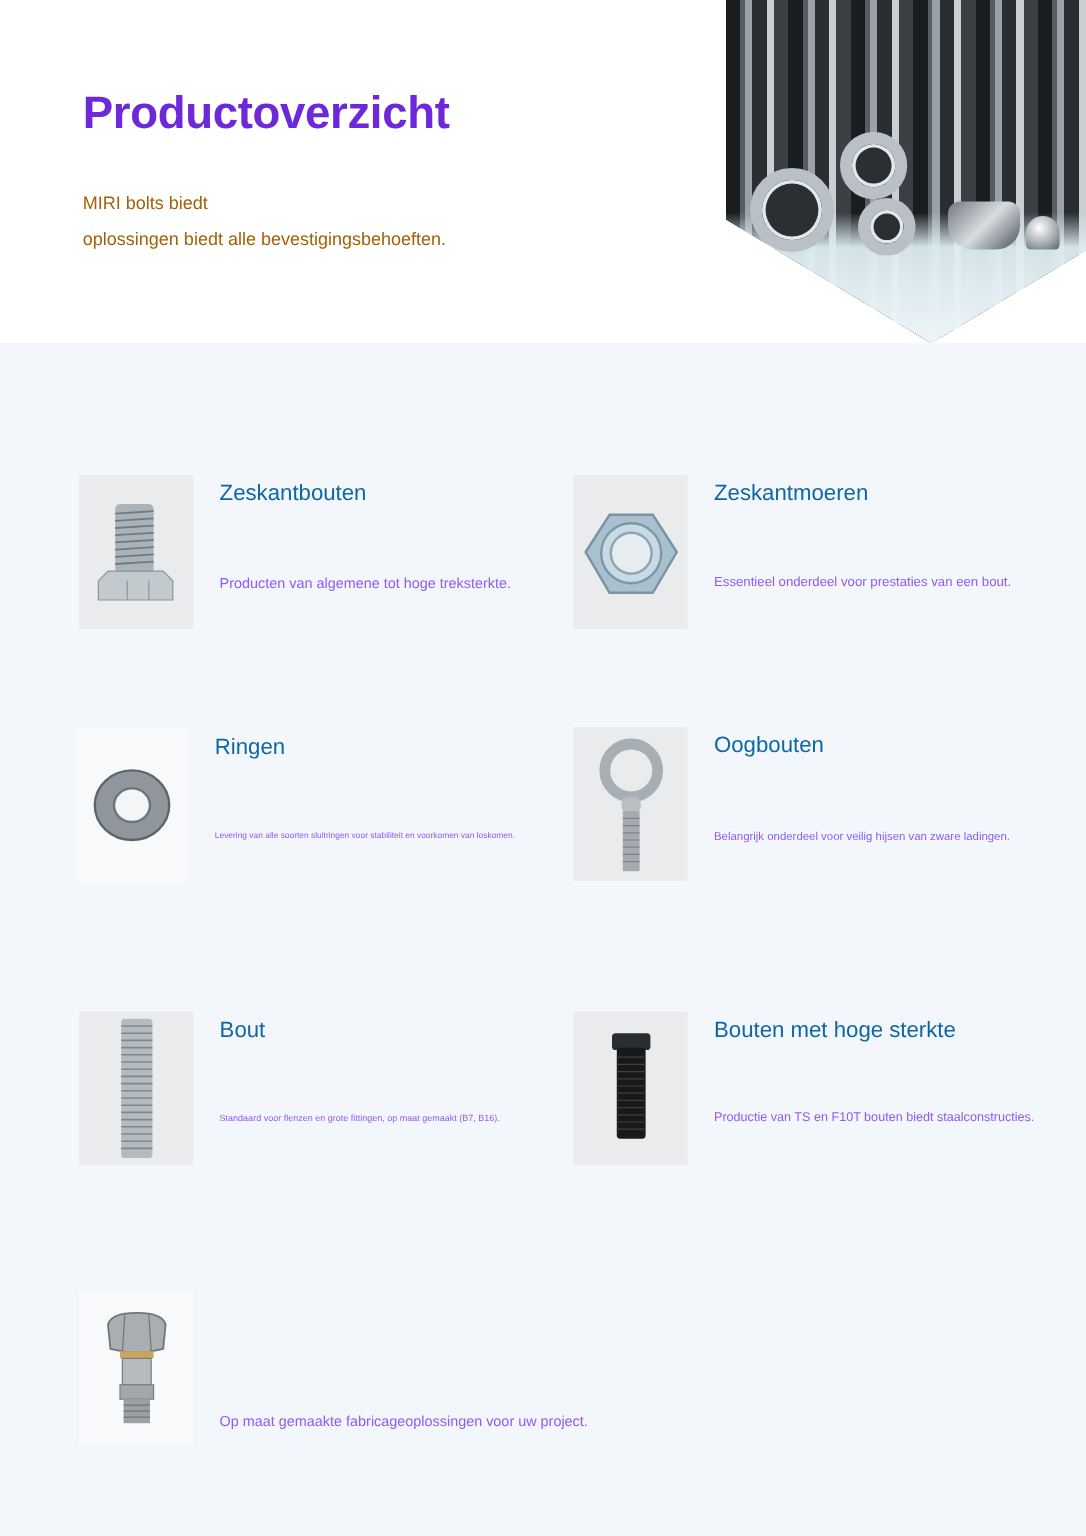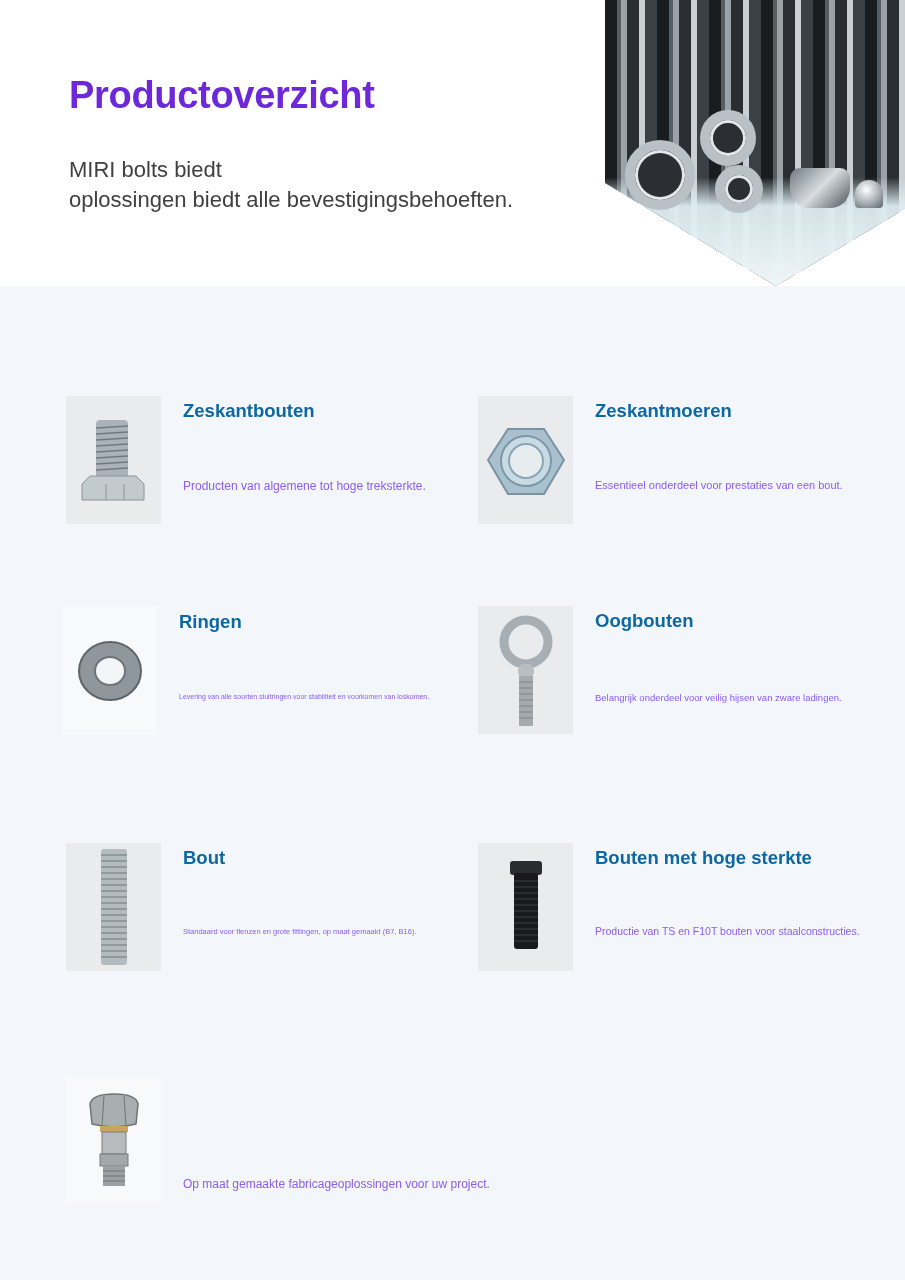--- a/index.html
+++ b/index.html
@@ -1,39 +1,39 @@
 <!DOCTYPE html>
 <html><head>
 <meta charset="utf-8">
 <style>
   * { box-sizing: border-box; margin: 0; padding: 0; }
   html, body { width: 905px; height: 1280px; overflow: hidden; }
   body { background: #f3f7fc; font-family: "Liberation Sans", "DejaVu Sans", sans-serif; position: relative; }
 
   .hero { position: absolute; left: 0; top: 0; width: 905px; height: 286px; background: #ffffff; }
   .hero-title { position: absolute; left: 69px; top: 74px; font-size: 38px; font-weight: 700; color: #6d28d9; letter-spacing: -0.3px; }
-  .hero-sub { position: absolute; left: 69px; top: 155px; font-size: 22px; line-height: 30px; color: #404040; }
+  .hero-sub { position: absolute; left: 69px; top: 155px; font-size: 15px; line-height: 30px; color: #a16207; }
 
   .hero-photo { position: absolute; left: 605px; top: 0; width: 300px; height: 286px;
     clip-path: polygon(0 0, 100% 0, 100% 73%, 57% 100%, 0 64%);
     background:
       linear-gradient(180deg, rgba(255,255,255,0) 62%, rgba(220,236,240,0.95) 72%, #eef5f8 100%),
       repeating-linear-gradient(90deg, #1a1d20 0 12px, #565d63 12px 16px, #9aa2a8 16px 22px, #2a2e32 22px 34px, #c9cfd3 34px 40px, #3b4045 40px 52px);
   }
   .hex-nut { position: absolute; border-radius: 50%; border: 10px solid #b9c0c6; background: #2b2f33; box-shadow: 0 0 0 3px #e3e7ea inset; }
   .hex-a { left: 20px; top: 140px; width: 70px; height: 70px; }
   .hex-b { left: 95px; top: 110px; width: 56px; height: 56px; }
   .hex-c { left: 110px; top: 165px; width: 48px; height: 48px; }
   .wing { position: absolute; left: 185px; top: 168px; width: 60px; height: 40px; background: linear-gradient(135deg,#6f787f,#d8dde0,#4a5157); border-radius: 10px 10px 20px 20px; }
   .cap { position: absolute; left: 250px; top: 180px; width: 28px; height: 28px; background: radial-gradient(circle at 40% 35%, #fff, #9ea6ac 60%, #59616a); border-radius: 50% 50% 4px 4px; }
 
   .card { position: absolute; width: 420px; height: 130px; }
   .thumb { position: absolute; left: 0; top: 0; width: 95px; height: 128px; background: #e9ebed; overflow: hidden; }
   .thumb.white { background: #f8f9fa; }
-  .card-title { position: absolute; left: 117px; top: 4px; font-size: 18.5px; font-weight: 700; color: #0d67a3; line-height: 22px; }
+  .card-title { position: absolute; left: 117px; top: 4px; font-size: 18.5px; font-weight: 400; color: #0d67a3; line-height: 22px; }
   .card-title .sub { display: block; font-size: 16px; }
   .card-desc { position: absolute; left: 117px; font-size: 12px; color: #8b5cf6; white-space: nowrap; }
   .card-desc.small { font-size: 7px; }
   .card-desc.med { font-size: 10px; }
 </style>
 </head>
 <body>
 
 <section class="hero">
   <h1 class="hero-title">Productoverzicht</h1>
@@ -161,21 +161,21 @@
           <line x1="36" y1="68" x2="60" y2="68"></line>
           <line x1="36" y1="74" x2="60" y2="74"></line>
           <line x1="36" y1="80" x2="60" y2="80"></line>
         <line x1="36" y1="86" x2="60" y2="86"></line>
           <line x1="36" y1="92" x2="60" y2="92"></line>
           <line x1="36" y1="98" x2="60" y2="98"></line>
       </g>
     </svg>
   </div>
   <div class="card-title">Bouten met hoge sterkte</div>
-  <div class="card-desc" style="top:82px; font-size:10.5px;">Productie van TS en F10T bouten voor staalconstructies.</div>
+  <div class="card-desc" style="top:82px; font-size:10.5px;">Productie van TS en F10T bouten biedt staalconstructies.</div>
 </div>
 
 <div class="card" style="left:66px; top:1076px;">
   <div class="thumb white">
     <svg width="95" height="128" viewBox="0 0 95 128">
       <path d="M24,28 Q26,18 48,18 Q70,18 72,28 L70,48 Q48,54 26,48 Z" fill="#a9aeb1" stroke="#6e7478" stroke-width="1.5"></path>
       <line x1="38" y1="20" x2="36" y2="50" stroke="#6e7478"></line>
         <line x1="58" y1="20" x2="60" y2="50" stroke="#6e7478"></line>
       <rect x="34" y="50" width="28" height="6" fill="#c9a65e"></rect>
       <rect x="36" y="56" width="24" height="22" fill="#b7bbbe" stroke="#777d81"></rect>

